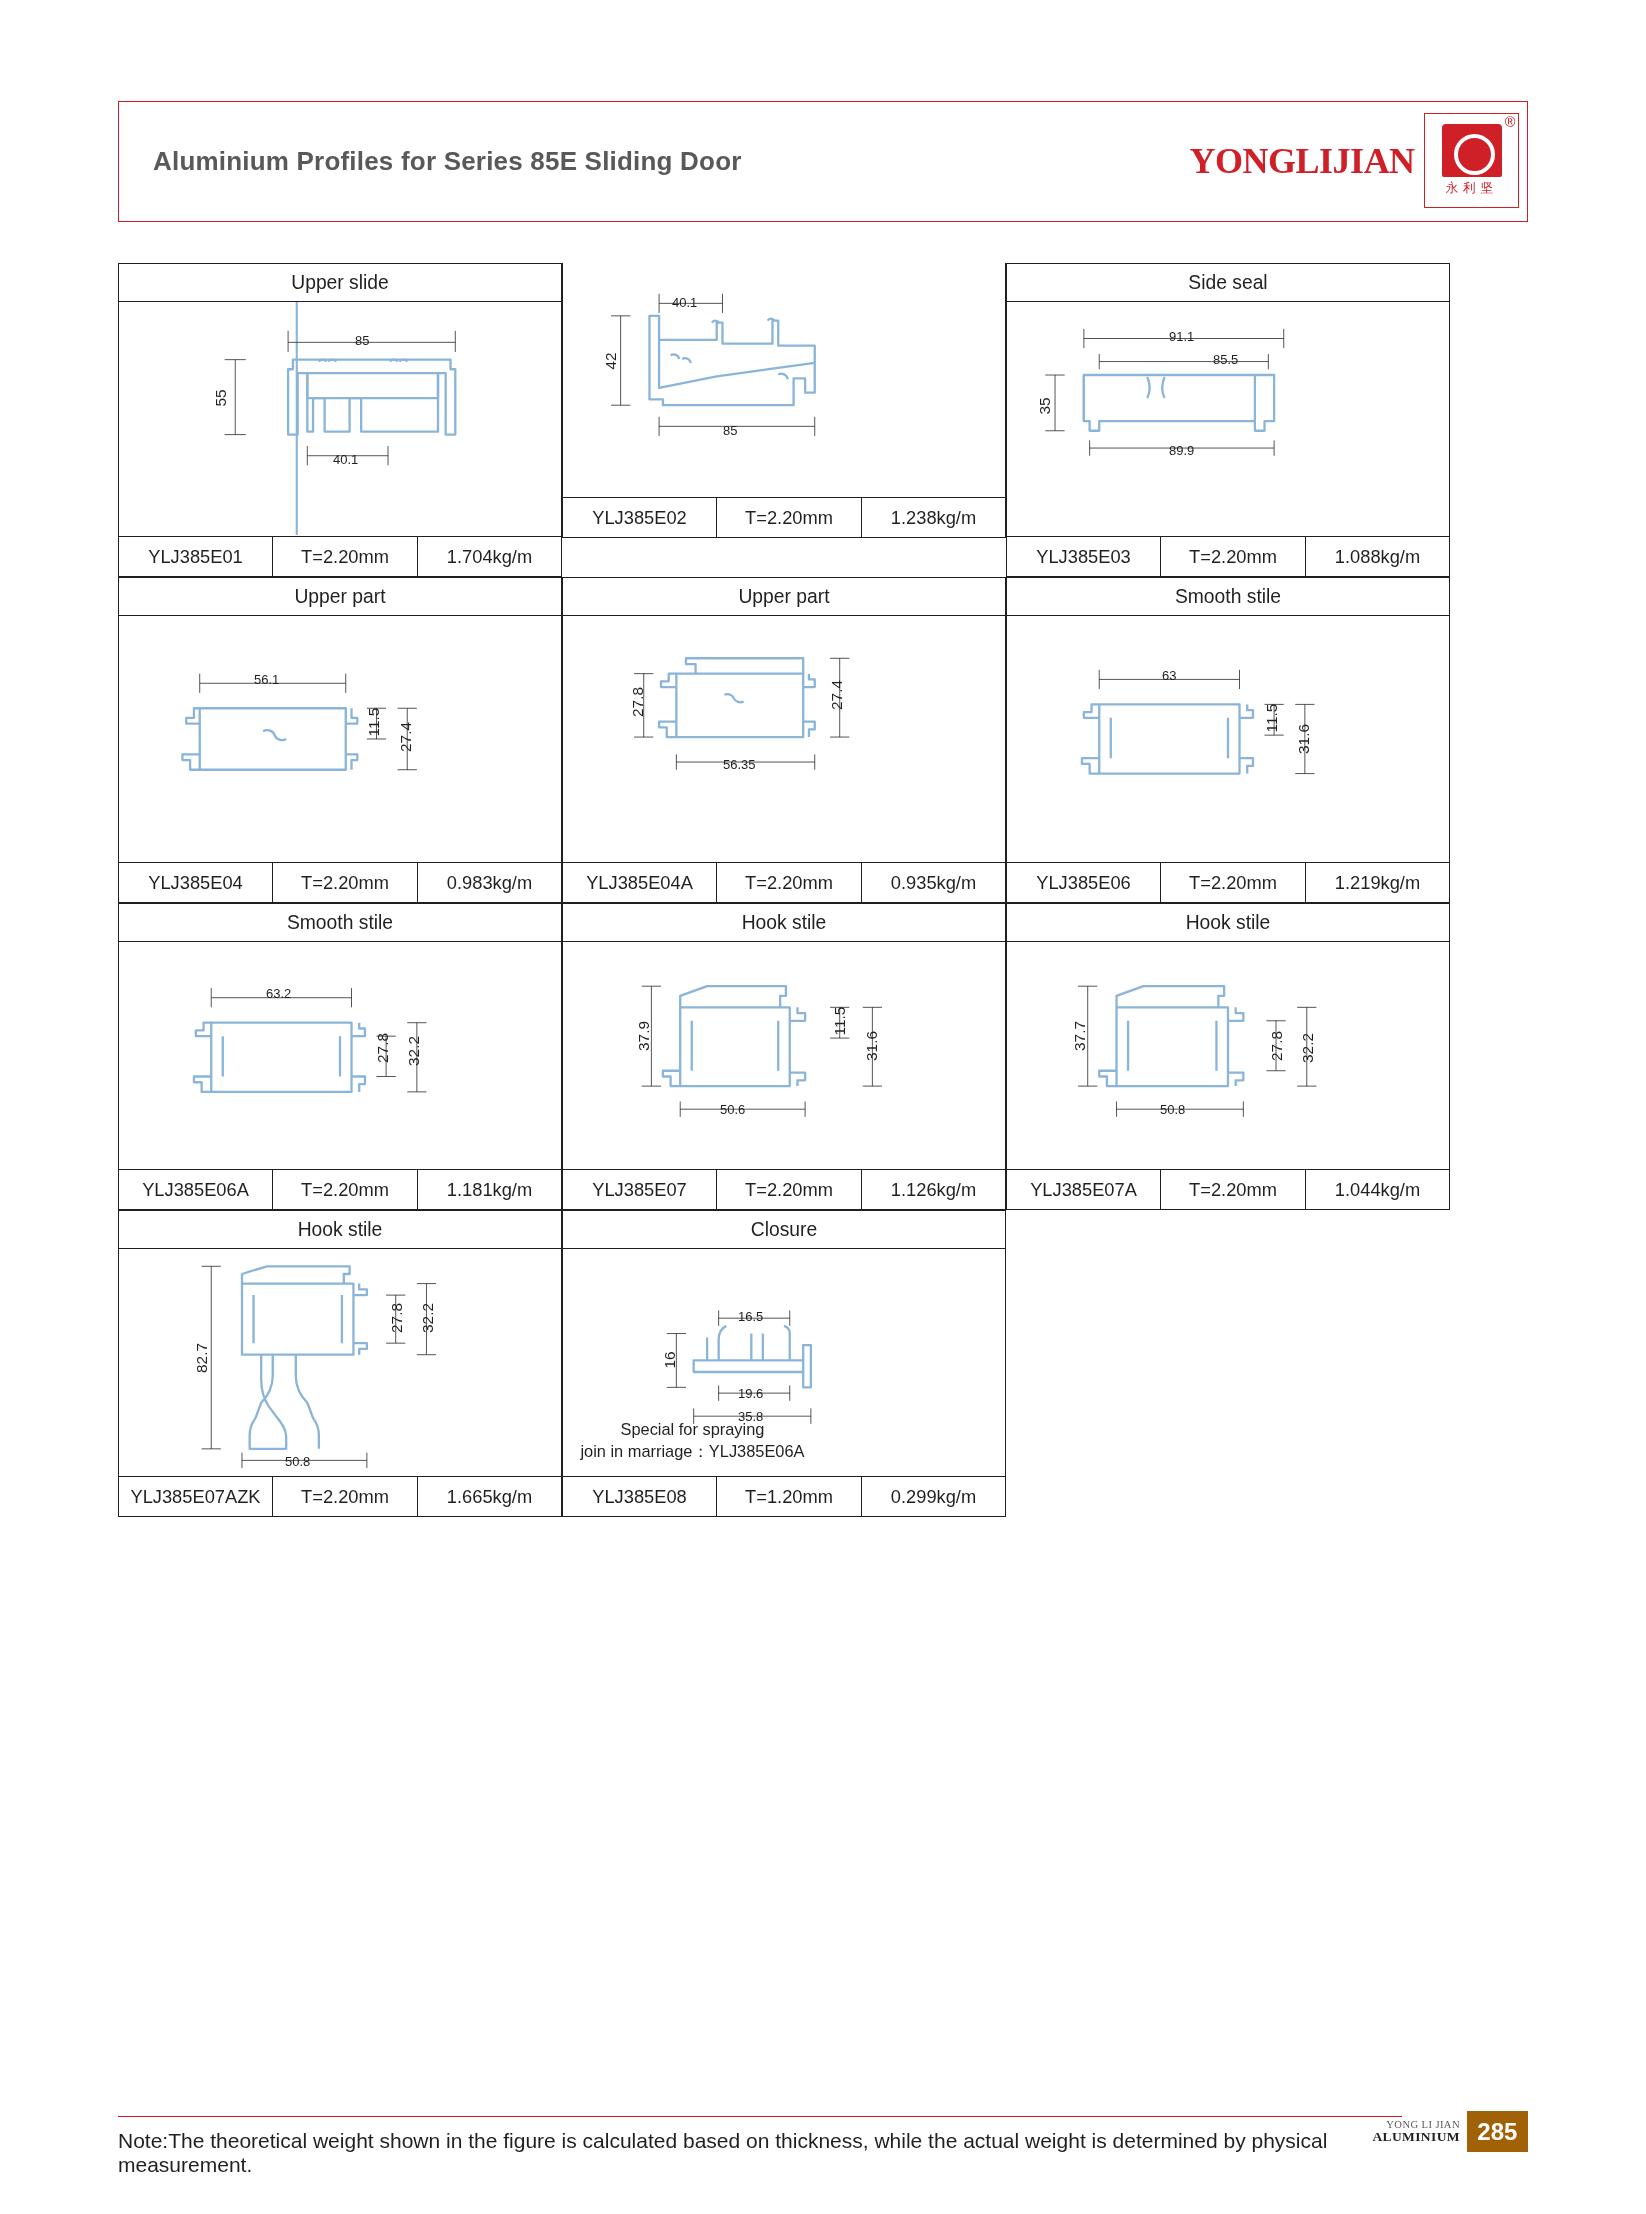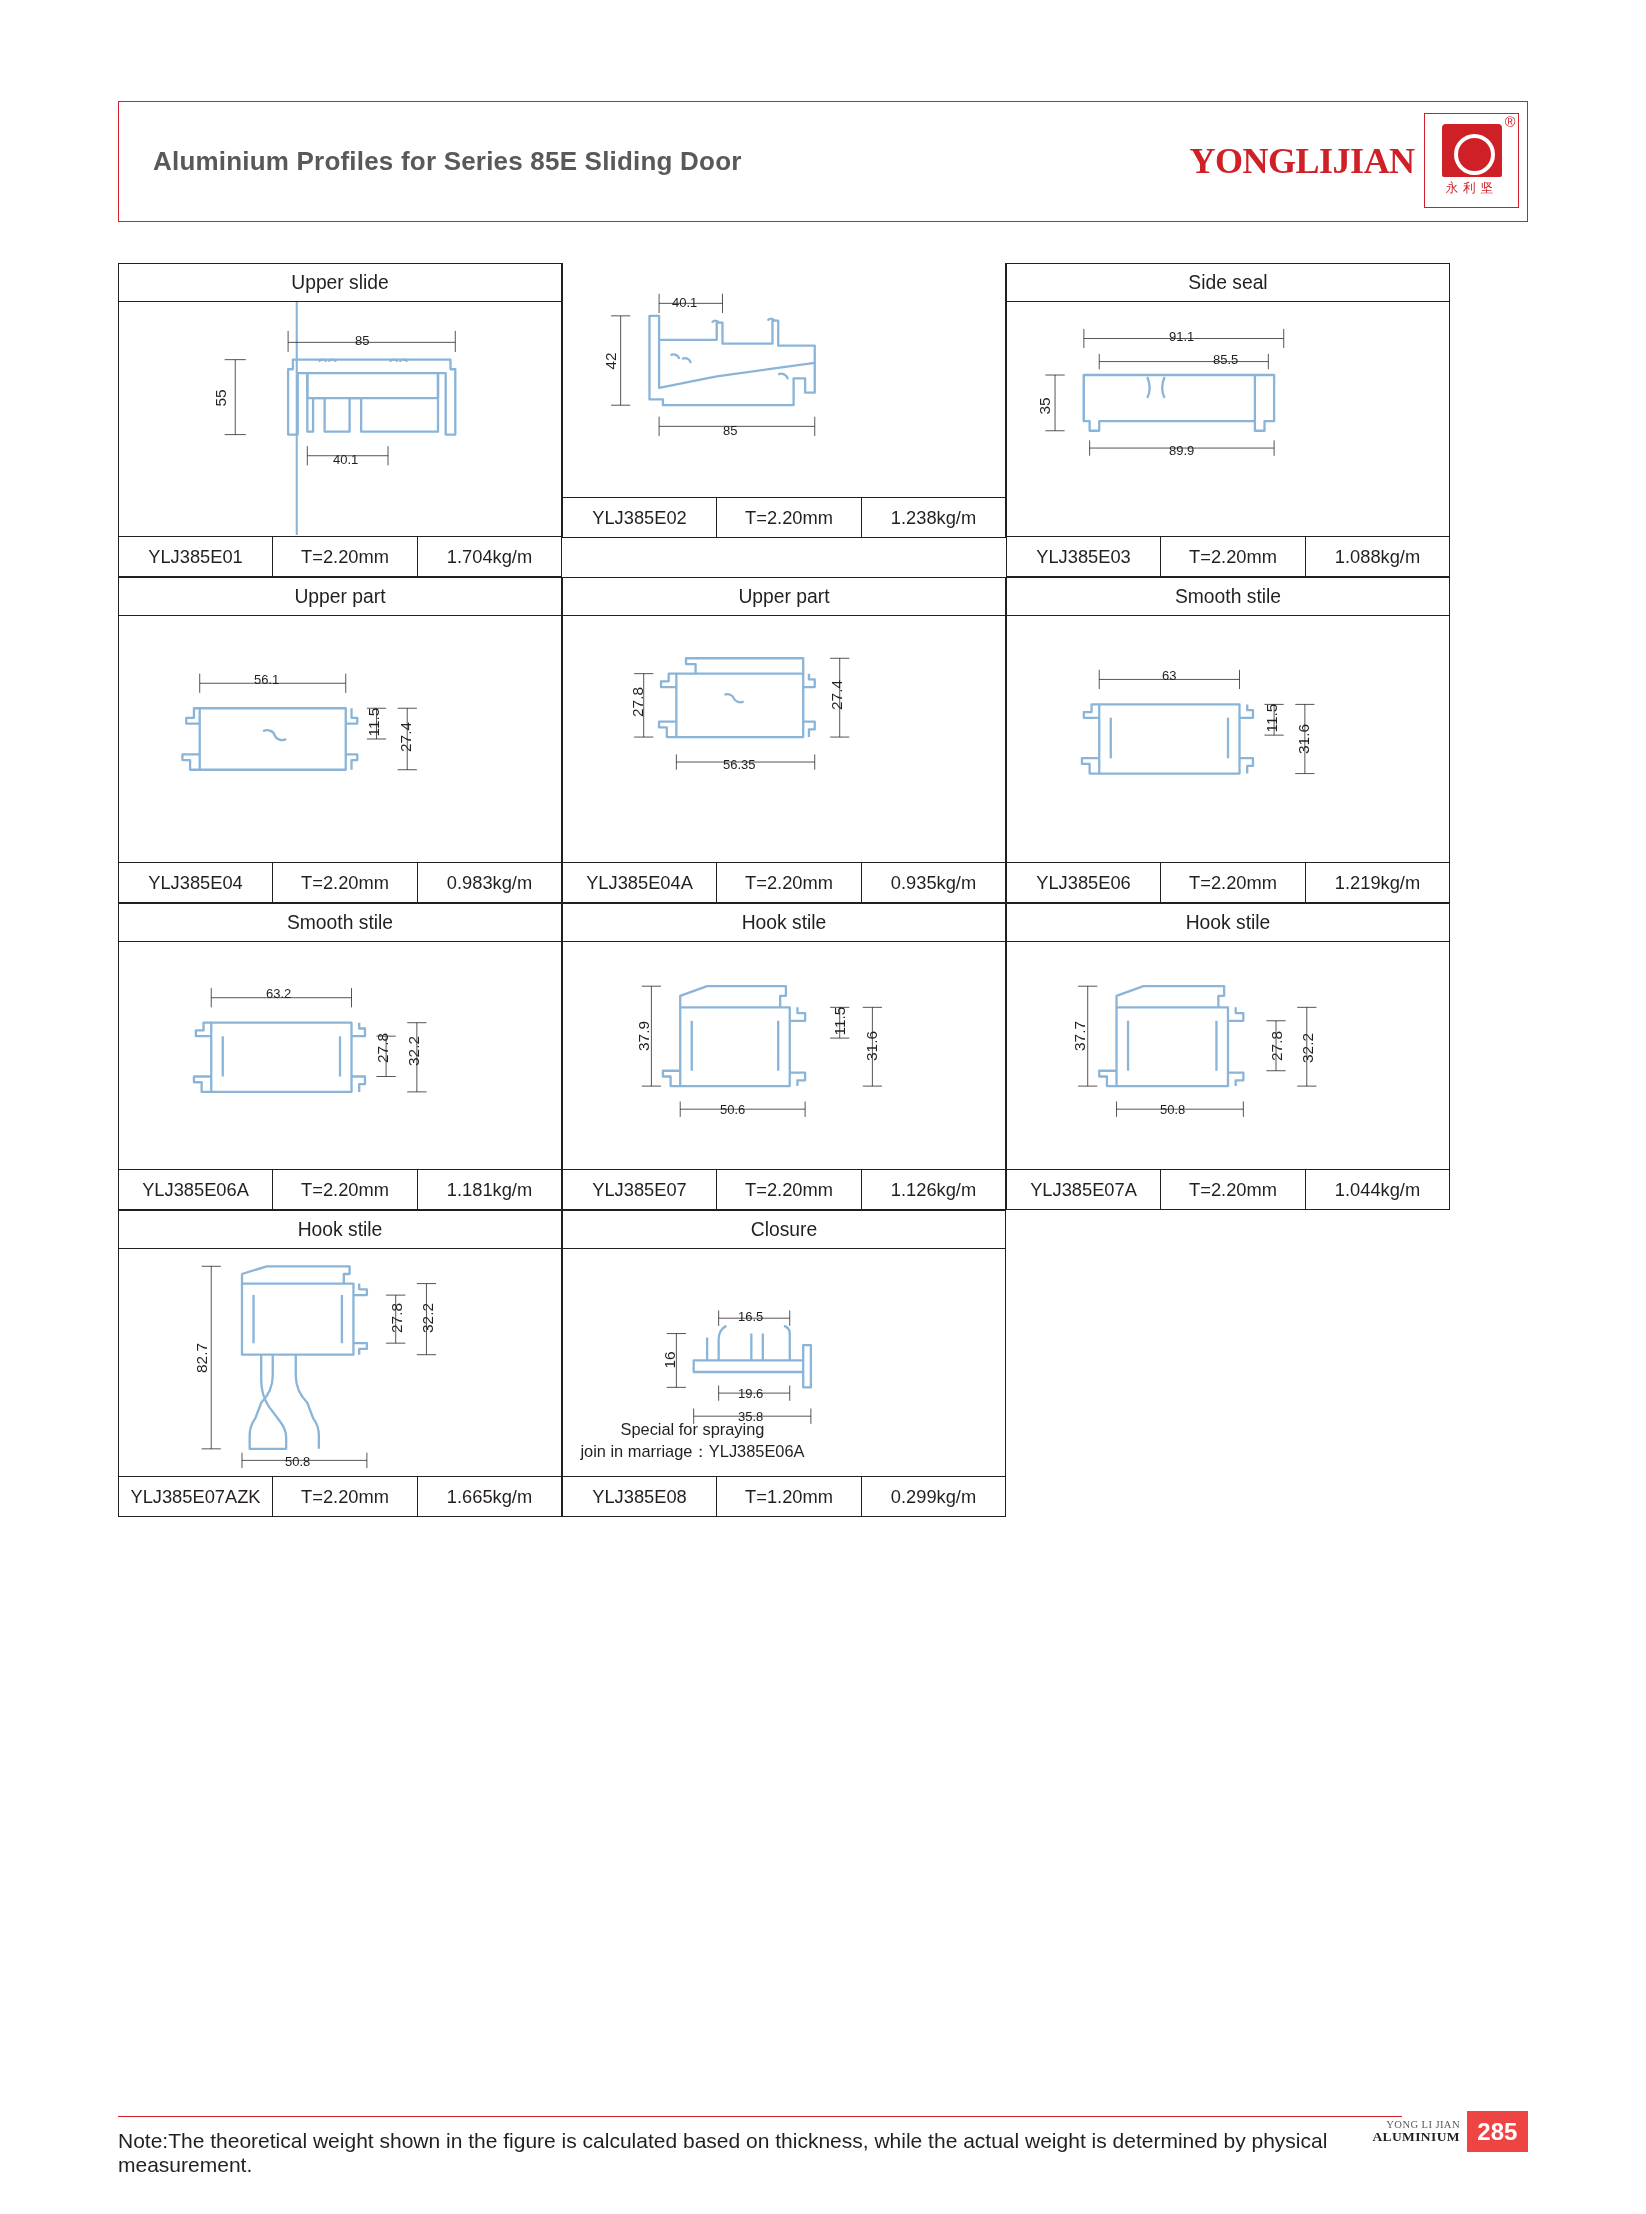--- a/index.html
+++ b/index.html
@@ -155,21 +155,21 @@
   .pagebadge .lbl {
     display: flex; flex-direction: column; justify-content: center;
     align-items: flex-end;
     padding-right: 6.8px;
     line-height: 1.05;
     font-family: Liberation Serif, serif;
   }
   .pagebadge .l1 { font-size: 10.6px; color: #58595b; letter-spacing: 0.4px; }
   .pagebadge .l2 { font-size: 13.5px; font-weight: bold; color: #231f20; letter-spacing: 0.4px; }
   .pagebadge .num {
-    background: #ef4444; color: #fff;
+    background: #a16207; color: #fff;
     font-size: 24px; font-weight: bold;
     padding: 0 10.6px;
     display: flex; align-items: center;
   }
   .special-note {
     position: absolute;
     left: 17.4px; bottom: 13.5px;
     font-size: 16.4px;
     line-height: 1.35;
     text-align: center;

